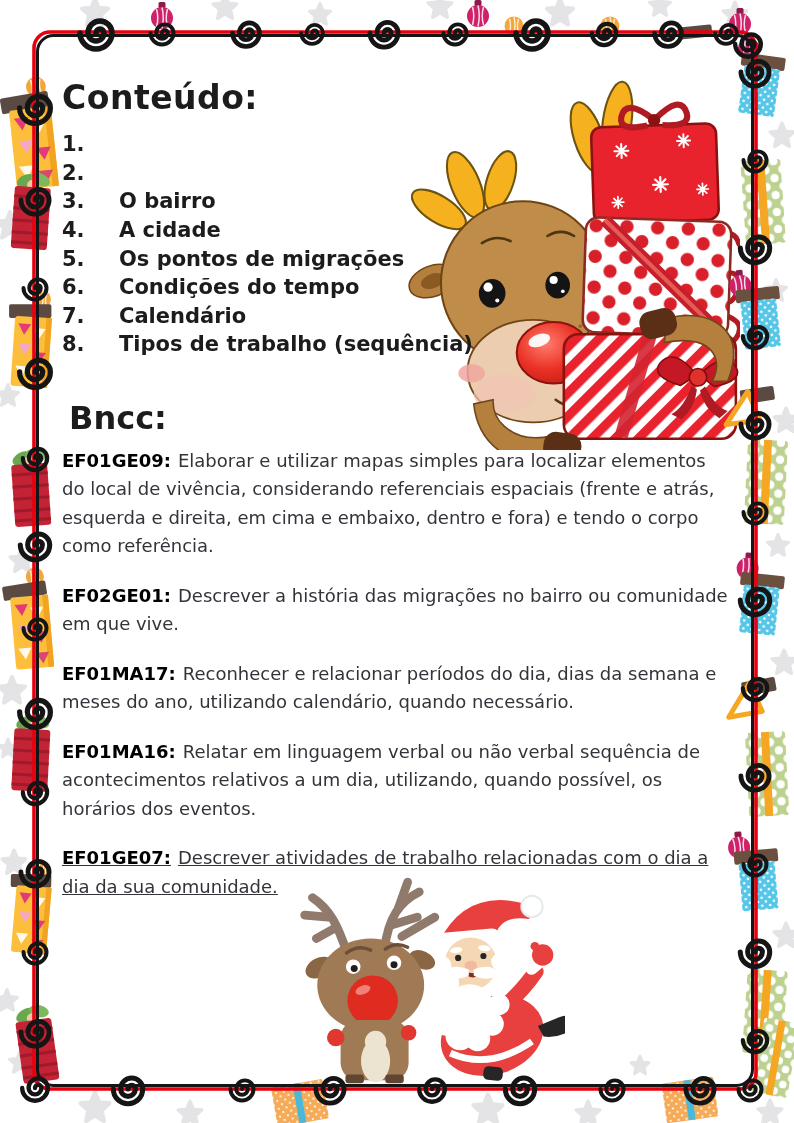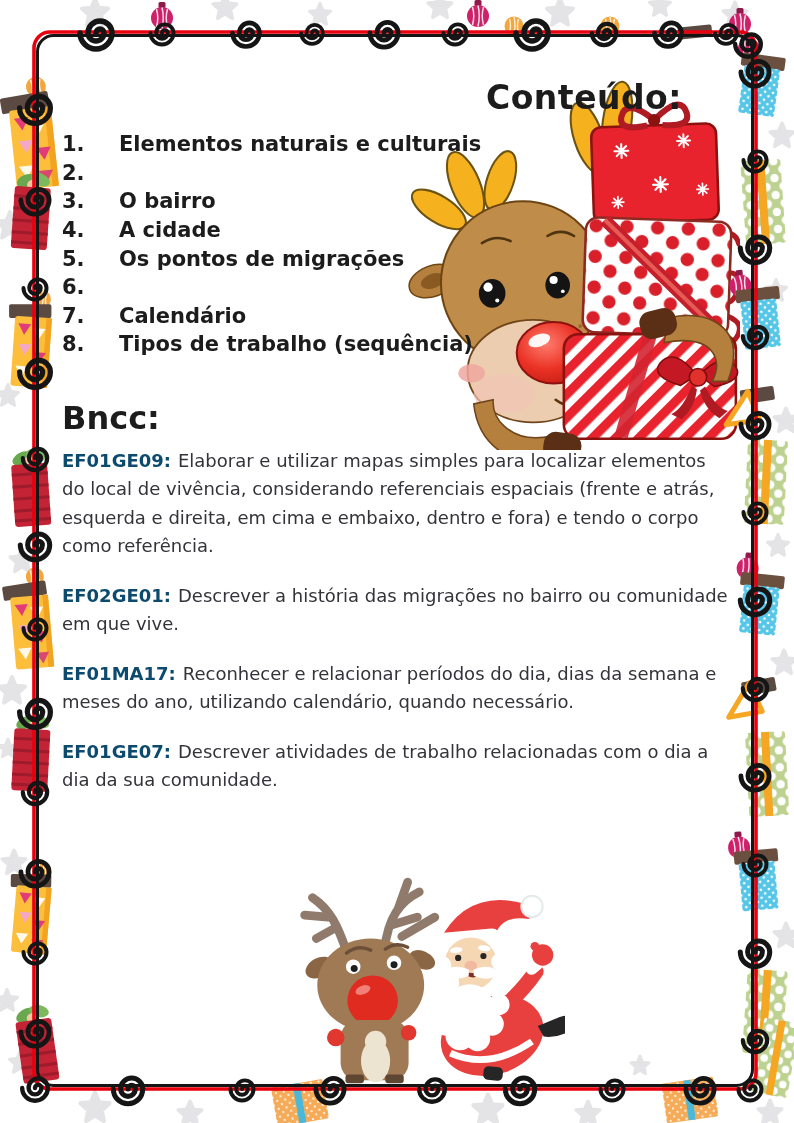--- a/index.html
+++ b/index.html
@@ -2,28 +2,28 @@
 <html><head>
 <meta charset="utf-8">
 <style>
   html,body{margin:0;padding:0;background:#fff;}
   .page{position:relative;width:794px;height:1123px;background:#fff;overflow:hidden;
         font-family:"DejaVu Sans",sans-serif;color:#1c1c1c;}
   .decor{position:absolute;left:0;top:0;width:794px;height:1123px;z-index:5;pointer-events:none;}
   .illus-top{position:absolute;left:402px;top:66px;width:338px;height:384px;z-index:2;}
   .illus-bottom{position:absolute;left:293px;top:856px;width:272px;height:233px;z-index:2;}
   .content{position:absolute;left:62px;top:78px;width:666px;z-index:3;}
-  .title{font-size:33px;font-weight:bold;margin:0;width:620px;text-align:right;letter-spacing:.5px;}
+  .title{font-size:33px;font-weight:bold;margin:0;width:620px;text-align:left;letter-spacing:.5px;}
   .toc{list-style:none;margin:13px 0 0;padding:0;font-size:21px;font-weight:bold;}
   .toc li{display:flex;align-items:center;height:28.6px;}
   .toc .num{flex:0 0 57px;}
-  .bncc-h{font-size:32px;font-weight:bold;margin:40px 0 10px;}
+  .bncc-h{font-size:32px;font-weight:bold;margin:40px 7px 10px;}
   .std{font-size:18px;line-height:28.5px;margin:0 0 21px;color:#33333a;width:666px;}
-  .std .code{font-weight:bold;color:#0c4a6e;margin-right:7px;}
-  .std:last-child{margin-bottom:0;}
+  .std .code{font-weight:bold;color:#000000;margin-right:7px;}
+  .std:last-child{margin-bottom:0;text-decoration:underline;}
 </style>
 </head>
 <body>
 
 <div class="page">
 
   <svg class="illus-top" viewBox="0 0 330 375">
     <defs>
       <pattern id="pdots" width="30" height="30" patternUnits="userSpaceOnUse">
         <rect width="30" height="30" fill="#fff"></rect>
@@ -197,55 +197,56 @@
       <circle cx="119" cy="177" r="8" fill="#e0372e"></circle>
     </g>
   </svg>
 
   <div class="content">
     <h1 class="title">Conteúdo:</h1>
 
     <ol class="toc">
       <li>
           <span class="num">1.</span>
-          <span class="lbl">Elementos naturais e culturais</span>
         </li>
       <li>
           <span class="num">2.</span>
         </li>
       <li>
           <span class="num">3.</span>
           <span class="lbl">O bairro</span>
         </li>
       <li>
           <span class="num">4.</span>
           <span class="lbl">A cidade</span>
         </li>
       <li>
           <span class="num">5.</span>
           <span class="lbl">Os pontos de migrações</span>
         </li>
       <li>
           <span class="num">6.</span>
+          <span class="lbl">Condições do tempo</span>
         </li>
       <li>
           <span class="num">7.</span>
           <span class="lbl">Calendário</span>
         </li>
       <li>
           <span class="num">8.</span>
           <span class="lbl">Tipos de trabalho (sequência)</span>
         </li>
     </ol>
 
     <h2 class="bncc-h">Bncc:</h2>
 
     <p class="std"><b class="code">EF01GE09:</b><span>Elaborar e utilizar mapas simples para localizar elementos do local de vivência, considerando referenciais espaciais (frente e atrás, esquerda e direita, em cima e embaixo, dentro e fora) e tendo o corpo como referência.</span></p>
     <p class="std"><b class="code">EF02GE01:</b><span>Descrever a história das migrações no bairro ou comunidade em que vive.</span></p>
     <p class="std"><b class="code">EF01MA17:</b><span>Reconhecer e relacionar períodos do dia, dias da semana e meses do ano, utilizando calendário, quando necessário.</span></p>
+    <p class="std"><b class="code">EF01MA16:</b><span>Relatar em linguagem verbal ou não verbal sequência de acontecimentos relativos a um dia, utilizando, quando possível, os horários dos eventos.</span></p>
     <p class="std"><b class="code">EF01GE07:</b><span>Descrever atividades de trabalho relacionadas com o dia a dia da sua comunidade.</span></p>
   </div>
 
   <svg class="decor" viewBox="0 0 794 1123">
     <defs>
       <g id="sp">
           <path d="M0 0a3.2 3.2 0 1 1 6.4 0a6.4 6.4 0 1 1 -12.8 0a9.6 9.6 0 1 1 19.2 0a12.8 12.8 0 1 1 -25.6 0" fill="none" stroke="#151515" stroke-width="4.4" stroke-linecap="round"></path>
         </g>
       <g id="star">
           <path d="M0,-13L3.6,-4.2L13,-3.4L6,3L8,12.6L0,7.6L-8,12.6L-6,3L-13,-3.4L-3.6,-4.2Z" fill="#e4e4e6" stroke="#e4e4e6" stroke-width="4" stroke-linejoin="round"></path>

